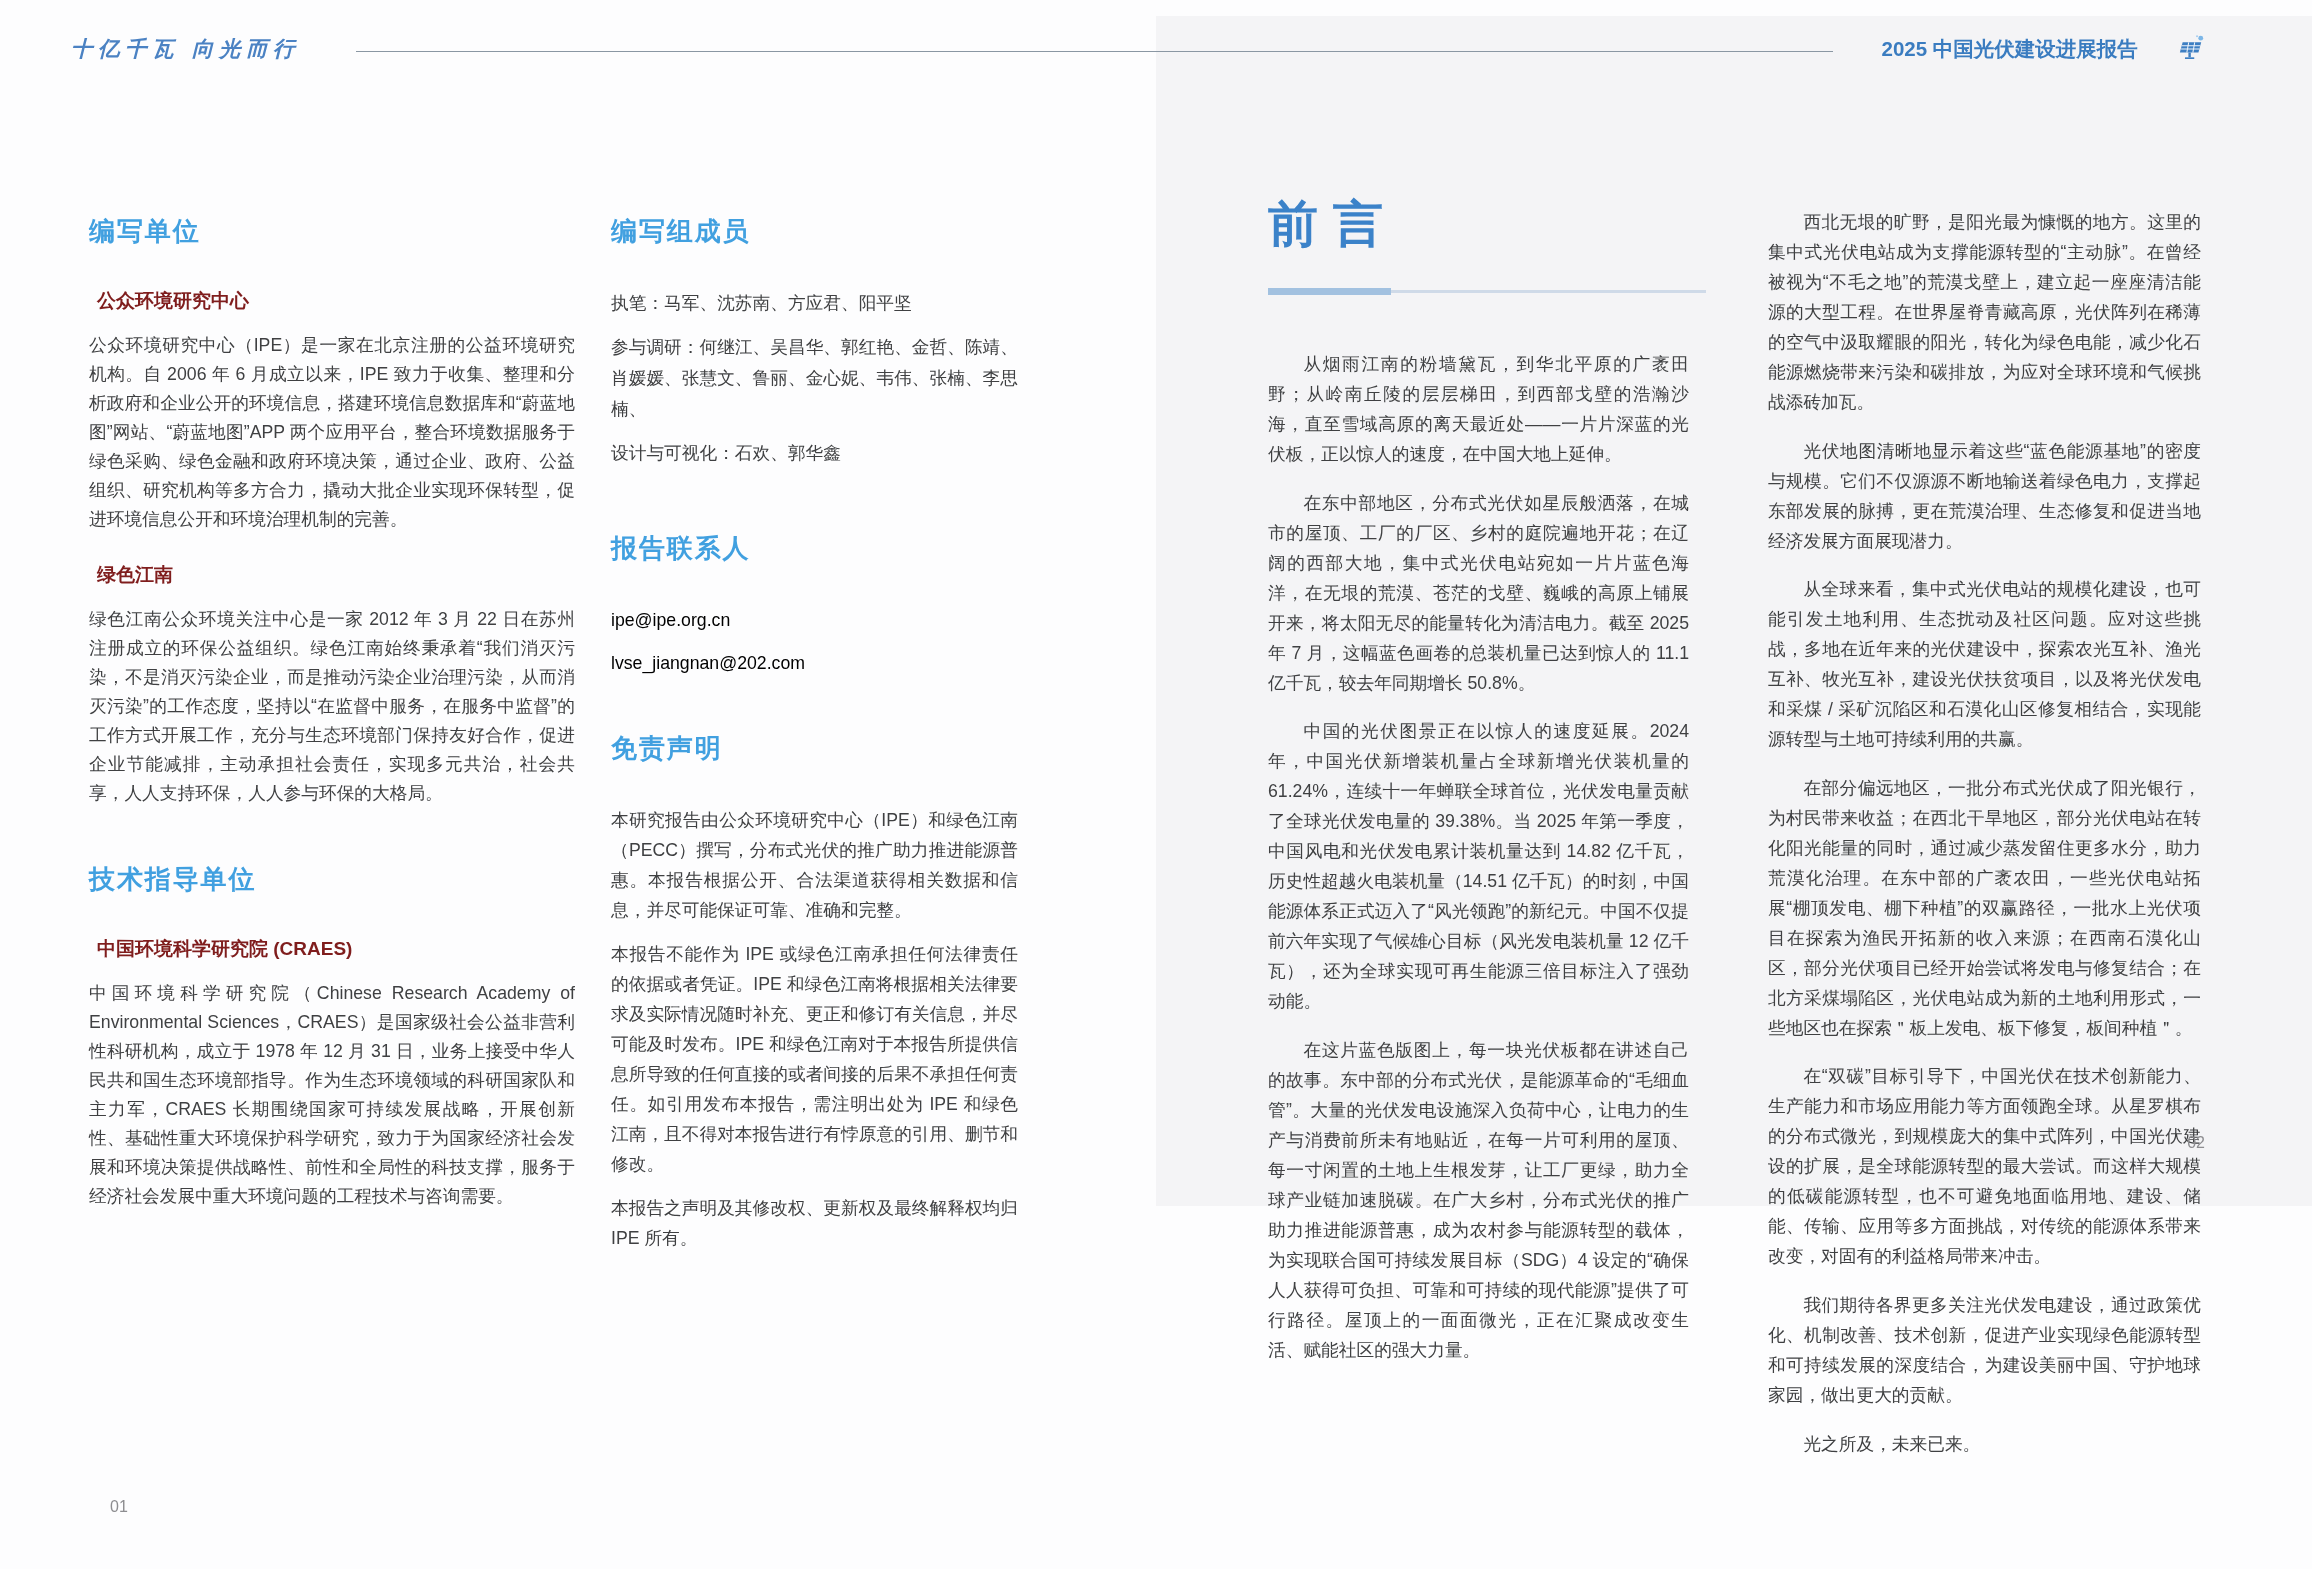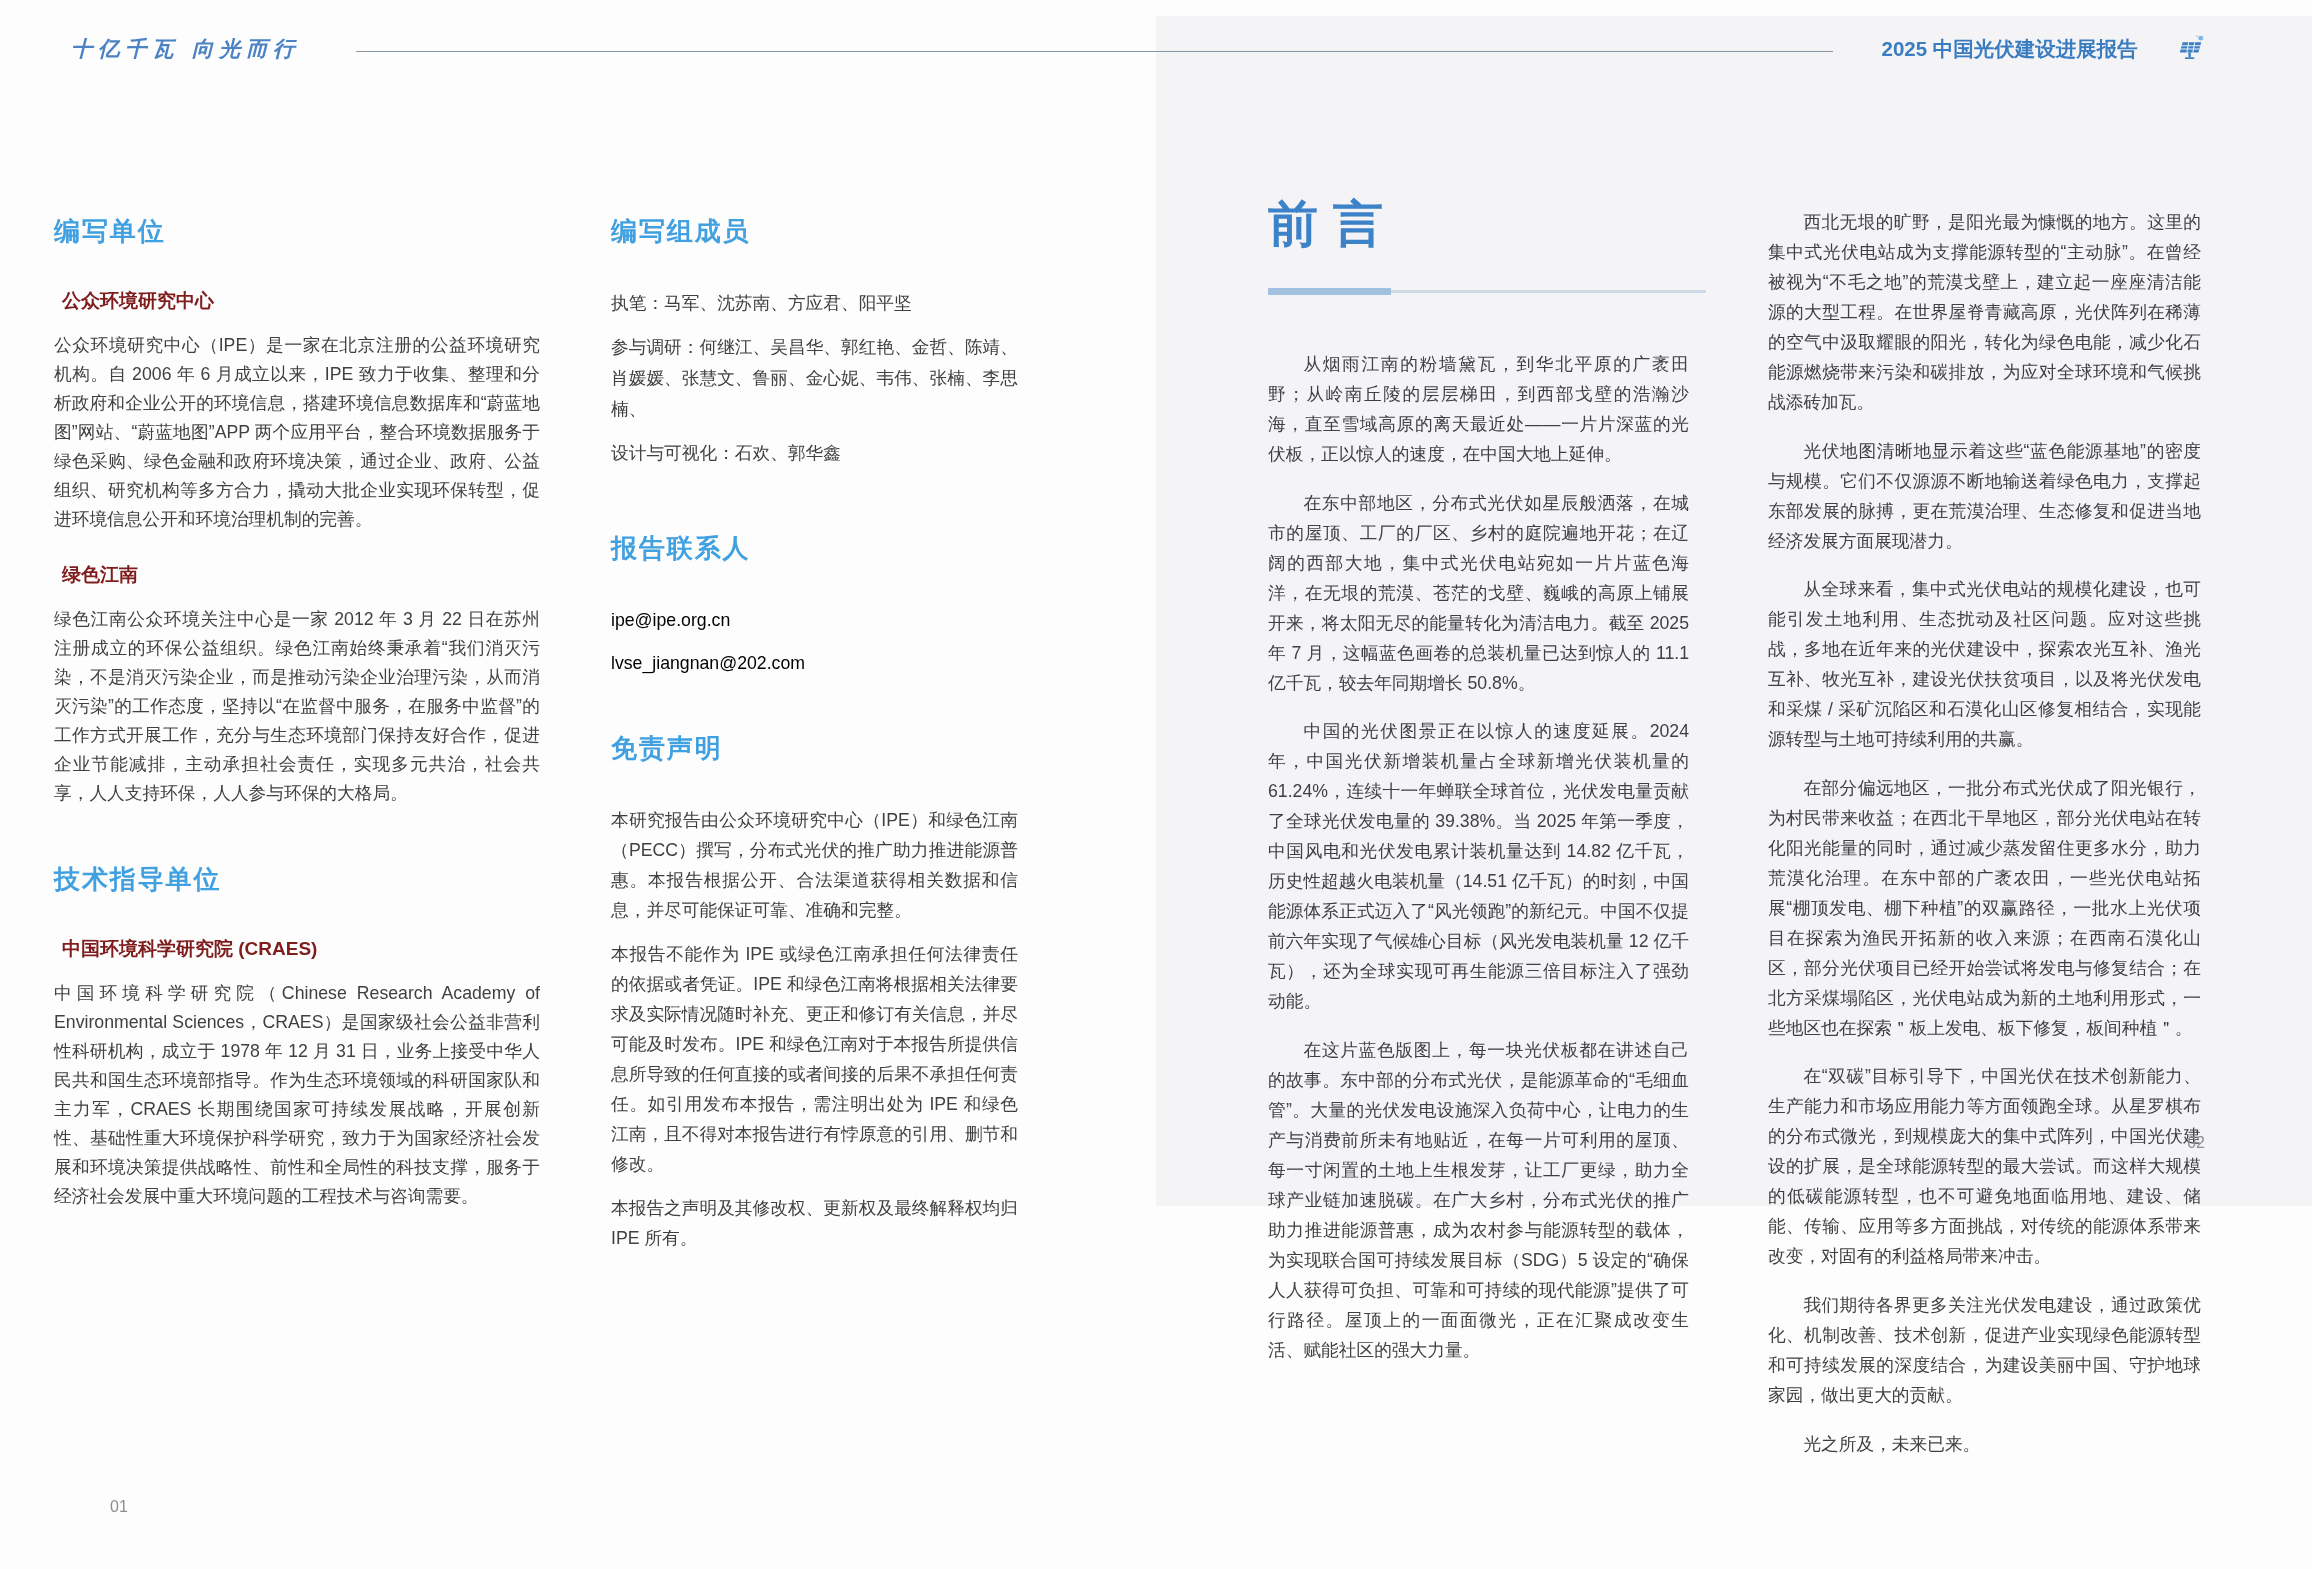--- a/index.html
+++ b/index.html
@@ -23,21 +23,21 @@
     font-family:"DejaVu Serif","Liberation Serif",serif;
     font-style:italic;font-weight:bold;color:#4b82c3;
     font-size:21.4px;letter-spacing:5.6px;white-space:nowrap;
   }
   .header-rule{flex:1;height:0.9px;background:#8a97a3;margin:5.6px 20.5px 0 28px;}
   .doc-title{color:#3a7cc0;font-size:20.5px;font-weight:bold;white-space:nowrap;margin-right:11.2px;}
   .panel-icon{display:inline-block;vertical-align:middle;}
 
   
   .col{position:absolute;box-sizing:border-box;}
-  .lp-col1{left:54px;top:214px;width:486px;}
+  .lp-col1{left:89px;top:214px;width:486px;}
   .lp-col2{left:611px;top:214px;width:407px;}
 
   .section-heading{
     color:#41a0e0;font-size:26px;font-weight:bold;
     margin:0 0 39px;letter-spacing:1.9px;
   }
   .mt-sect{margin-top:54px;}
   .org-name{font-size:19px;font-weight:bold;color:#7f1d1d;margin:0 8px 17px;}
   .body-para{font-size:17.7px;line-height:29px;text-align:justify;margin:0 0 28px;color:#3f4042;}
   .team-line{font-size:17.7px;line-height:31px;margin:0 0 13px;color:#3f4042;text-align:justify;}
@@ -130,21 +130,21 @@
     <h1 class="preface-title">前言</h1>
     <div class="preface-underline">
       <span class="ul-dark"></span>
       <span class="ul-light"></span>
     </div>
 
     <div class="col rp-col1">
       <p class="rp-para">从烟雨江南的粉墙黛瓦，到华北平原的广袤田野；从岭南丘陵的层层梯田，到西部戈壁的浩瀚沙海，直至雪域高原的离天最近处——一片片深蓝的光伏板，正以惊人的速度，在中国大地上延伸。</p>
       <p class="rp-para">在东中部地区，分布式光伏如星辰般洒落，在城市的屋顶、工厂的厂区、乡村的庭院遍地开花；在辽阔的西部大地，集中式光伏电站宛如一片片蓝色海洋，在无垠的荒漠、苍茫的戈壁、巍峨的高原上铺展开来，将太阳无尽的能量转化为清洁电力。截至 2025 年 7 月，这幅蓝色画卷的总装机量已达到惊人的 11.1 亿千瓦，较去年同期增长 50.8%。</p>
       <p class="rp-para">中国的光伏图景正在以惊人的速度延展。2024 年，中国光伏新增装机量占全球新增光伏装机量的 61.24%，连续十一年蝉联全球首位，光伏发电量贡献了全球光伏发电量的 39.38%。当 2025 年第一季度，中国风电和光伏发电累计装机量达到 14.82 亿千瓦，历史性超越火电装机量（14.51 亿千瓦）的时刻，中国能源体系正式迈入了“风光领跑”的新纪元。中国不仅提前六年实现了气候雄心目标（风光发电装机量 12 亿千瓦），还为全球实现可再生能源三倍目标注入了强劲动能。</p>
-      <p class="rp-para">在这片蓝色版图上，每一块光伏板都在讲述自己的故事。东中部的分布式光伏，是能源革命的“毛细血管”。大量的光伏发电设施深入负荷中心，让电力的生产与消费前所未有地贴近，在每一片可利用的屋顶、每一寸闲置的土地上生根发芽，让工厂更绿，助力全球产业链加速脱碳。在广大乡村，分布式光伏的推广助力推进能源普惠，成为农村参与能源转型的载体，为实现联合国可持续发展目标（SDG）5 设定的“确保人人获得可负担、可靠和可持续的现代能源”提供了可行路径。屋顶上的一面面微光，正在汇聚成改变生活、赋能社区的强大力量。</p>
+      <p class="rp-para">在这片蓝色版图上，每一块光伏板都在讲述自己的故事。东中部的分布式光伏，是能源革命的“毛细血管”。大量的光伏发电设施深入负荷中心，让电力的生产与消费前所未有地贴近，在每一片可利用的屋顶、每一寸闲置的土地上生根发芽，让工厂更绿，助力全球产业链加速脱碳。在广大乡村，分布式光伏的推广助力推进能源普惠，成为农村参与能源转型的载体，为实现联合国可持续发展目标（SDG）4 设定的“确保人人获得可负担、可靠和可持续的现代能源”提供了可行路径。屋顶上的一面面微光，正在汇聚成改变生活、赋能社区的强大力量。</p>
     </div>
 
     <div class="col rp-col2">
       <p class="rp-para">西北无垠的旷野，是阳光最为慷慨的地方。这里的集中式光伏电站成为支撑能源转型的“主动脉”。在曾经被视为“不毛之地”的荒漠戈壁上，建立起一座座清洁能源的大型工程。在世界屋脊青藏高原，光伏阵列在稀薄的空气中汲取耀眼的阳光，转化为绿色电能，减少化石能源燃烧带来污染和碳排放，为应对全球环境和气候挑战添砖加瓦。</p>
       <p class="rp-para">光伏地图清晰地显示着这些“蓝色能源基地”的密度与规模。它们不仅源源不断地输送着绿色电力，支撑起东部发展的脉搏，更在荒漠治理、生态修复和促进当地经济发展方面展现潜力。</p>
       <p class="rp-para">从全球来看，集中式光伏电站的规模化建设，也可能引发土地利用、生态扰动及社区问题。应对这些挑战，多地在近年来的光伏建设中，探索农光互补、渔光互补、牧光互补，建设光伏扶贫项目，以及将光伏发电和采煤 / 采矿沉陷区和石漠化山区修复相结合，实现能源转型与土地可持续利用的共赢。</p>
       <p class="rp-para">在部分偏远地区，一批分布式光伏成了阳光银行，为村民带来收益；在西北干旱地区，部分光伏电站在转化阳光能量的同时，通过减少蒸发留住更多水分，助力荒漠化治理。在东中部的广袤农田，一些光伏电站拓展“棚顶发电、棚下种植”的双赢路径，一批水上光伏项目在探索为渔民开拓新的收入来源；在西南石漠化山区，部分光伏项目已经开始尝试将发电与修复结合；在北方采煤塌陷区，光伏电站成为新的土地利用形式，一些地区也在探索＂板上发电、板下修复，板间种植＂。</p>
       <p class="rp-para">在“双碳”目标引导下，中国光伏在技术创新能力、生产能力和市场应用能力等方面领跑全球。从星罗棋布的分布式微光，到规模庞大的集中式阵列，中国光伏建设的扩展，是全球能源转型的最大尝试。而这样大规模的低碳能源转型，也不可避免地面临用地、建设、储能、传输、应用等多方面挑战，对传统的能源体系带来改变，对固有的利益格局带来冲击。</p>
       <p class="rp-para">我们期待各界更多关注光伏发电建设，通过政策优化、机制改善、技术创新，促进产业实现绿色能源转型和可持续发展的深度结合，为建设美丽中国、守护地球家园，做出更大的贡献。</p>
       <p class="rp-para">光之所及，未来已来。</p>

